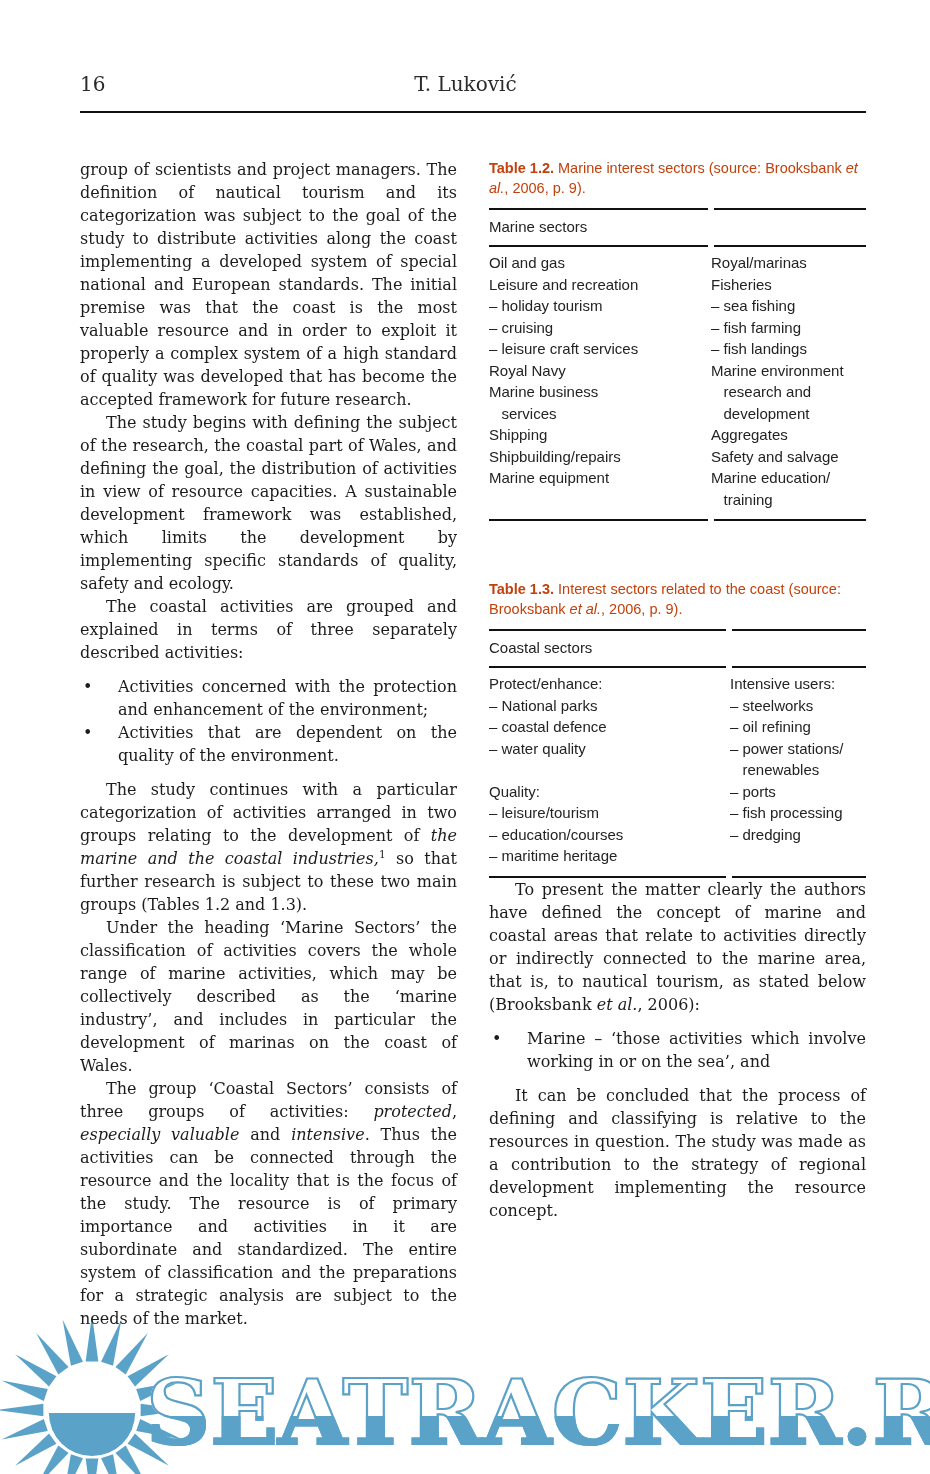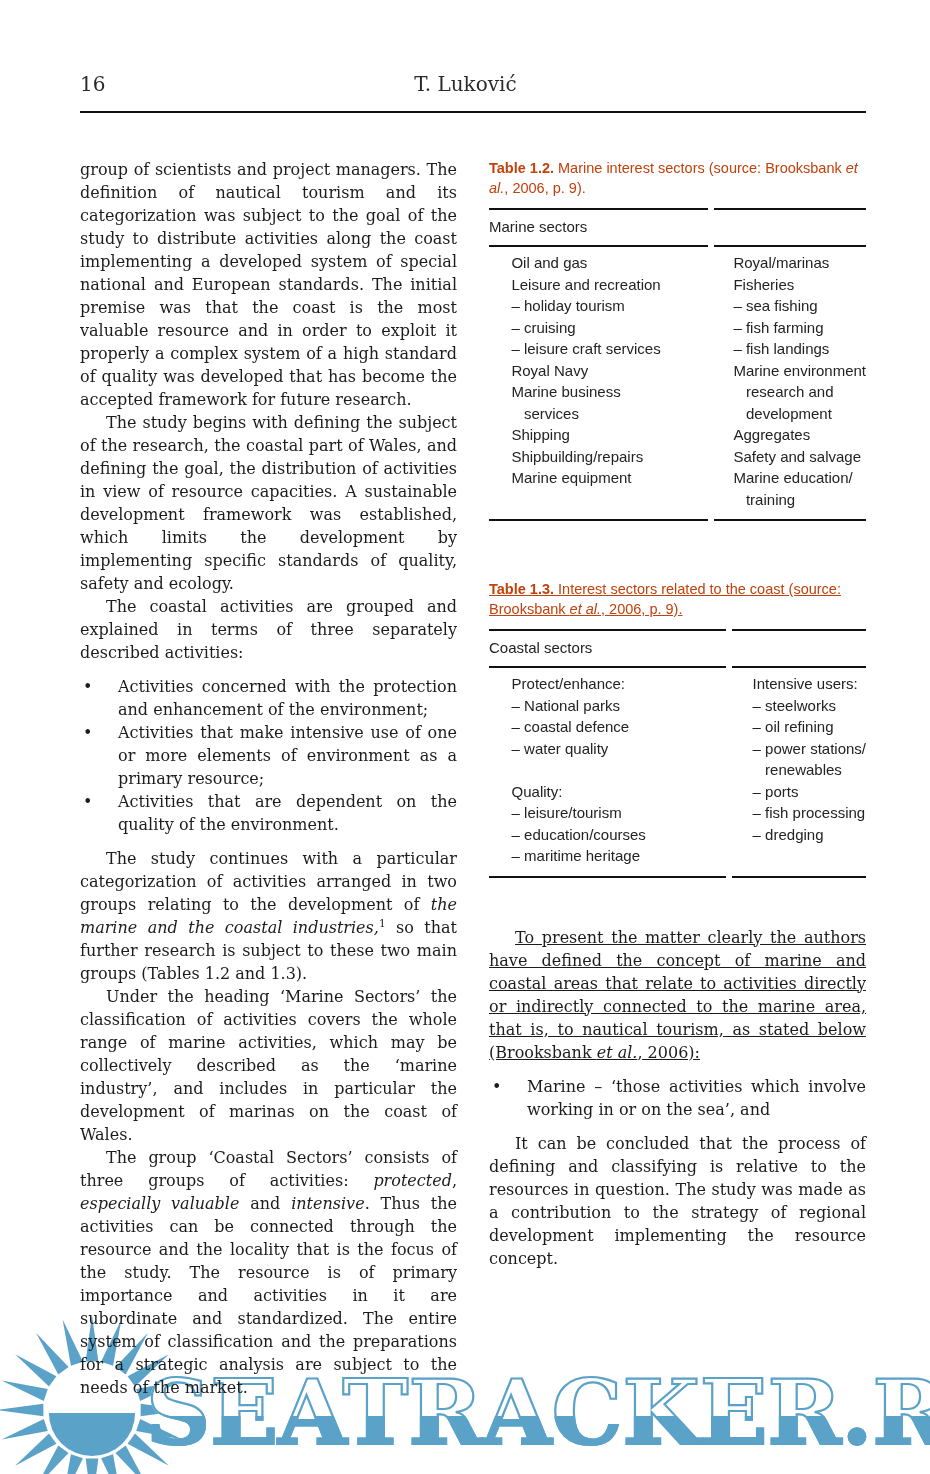--- a/index.html
+++ b/index.html
@@ -22,32 +22,32 @@
   .bullets{margin:11px 0;}
   .bullets > div{position:relative;padding-left:38px;font-size:16px;line-height:23px;text-align:justify;}
   .bullets > div::before{content:"\2022";position:absolute;left:3px;top:0;}
   sup{font-size:10.5px;line-height:0;vertical-align:super;}
   i{font-style:italic;} b{font-weight:bold;}
 
   
   .tcaption{font-family:"Liberation Sans",sans-serif;font-size:14.5px;line-height:20px;
             color:#c2410c;margin:0 0 10px 0;}
   .tcaption b{font-weight:bold;}
-  .c13{margin-top:58px;text-decoration:underline;}
+  .c13{margin-top:58px;}
   .dtable{font-family:"Liberation Sans",sans-serif;font-size:15px;color:#232323;}
   .rule{display:flex;gap:6px;height:2px;}
   .rule .seg{background:#111;height:2px;}
   .t12 .rule .l{width:219px;} .t13 .rule .l{width:237px;}
   .rule .r{flex:1;}
   .thead{padding:8px 0 9px 0;line-height:18px;}
-  .tbody{display:flex;padding:5px 0 9px 0;justify-content:flex-end;}
+  .tbody{display:flex;padding:5px 0 9px 0;}
   .t12 .tbody .tcol:first-child{width:222px;} .t13 .tbody .tcol:first-child{width:241px;}
   .tbody .tcol{white-space:pre-wrap;}
   .tbody .tcol > div{min-height:21.5px;line-height:21.5px;}
-  .mt{margin-top:48px;text-decoration:underline;}
+  .mt{}
 
   
   .watermark{position:absolute;left:0;top:0;width:930px;height:1474px;z-index:1;}
   .sun{position:absolute;left:-6px;top:1312px;width:196px;height:196px;}
   #sun-rays polygon{fill:var(--wm,#5ba2c9);}
   .sun-lower{fill:var(--wm,#5ba2c9);}
   .sun-dome{fill:#ffffff;}
   .wm-text{position:absolute;left:146px;top:1368px;font-family:"DejaVu Serif",serif;
            font-weight:bold;font-size:89px;line-height:1;letter-spacing:0px;
            background:linear-gradient(180deg,#ffffff 0 54%,var(--wm,#5ba2c9) 54% 100%);
@@ -98,21 +98,20 @@
     <div class="header-rule"></div>
 
     <div class="cols">
 
       <div class="col">
         <p class="body-p">group of scientists and project managers. The definition of nautical tourism and its categorization was subject to the goal of the study to distribute activities along the coast implementing a developed system of special national and European standards. The initial premise was that the coast is the most valuable resource and in order to exploit it properly a complex system of a high standard of quality was developed that has become the accepted framework for future research.</p>
         <p class="body-p ind">The study begins with defining the subject of the research, the coastal part of Wales, and defining the goal, the distribution of activities in view of resource capacities. A sustainable development framework was established, which limits the development by implementing specific standards of quality, safety and ecology.</p>
         <p class="body-p ind">The coastal activities are grouped and explained in terms of three separately described activities:</p>
         <div class="bullets">
             <div>Activities concerned with the protection and enhancement of the environment;</div>
-            <div>Activities that make intensive use of one or more elements of environment as a primary resource;</div>
             <div>Activities that are dependent on the quality of the environment.</div>
           </div>
         <p class="body-p ind"><span>The study continues with a particular categorization of activities arranged in two groups relating to the development of </span><i>the marine and the coastal industries,</i><sup>1</sup><span> so that further research is subject to these two main groups (Tables 1.2 and 1.3).</span></p>
         <p class="body-p ind">Under the heading ‘Marine Sectors’ the classification of activities covers the whole range of marine activities, which may be collectively described as the ‘marine industry’, and includes in particular the development of marinas on the coast of Wales.</p>
         <p class="body-p ind"><span>The group ‘Coastal Sectors’ consists of three groups of activities: </span><i>protected</i><span>, </span><i>especially valuable</i><span> and </span><i>intensive</i><span>. Thus the activities can be connected through the resource and the locality that is the focus of the study. The resource is of primary importance and activities in it are subordinate and standardized. The entire system of classification and the preparations for a strategic analysis are subject to the needs of the market.</span></p>
       </div>
 
       <div class="col">
 
         <div class="tcaption"><b>Table 1.2.</b><span>  Marine interest sectors (source: Brooksbank </span><i>et al.</i><span>, 2006, p. 9).</span></div>

